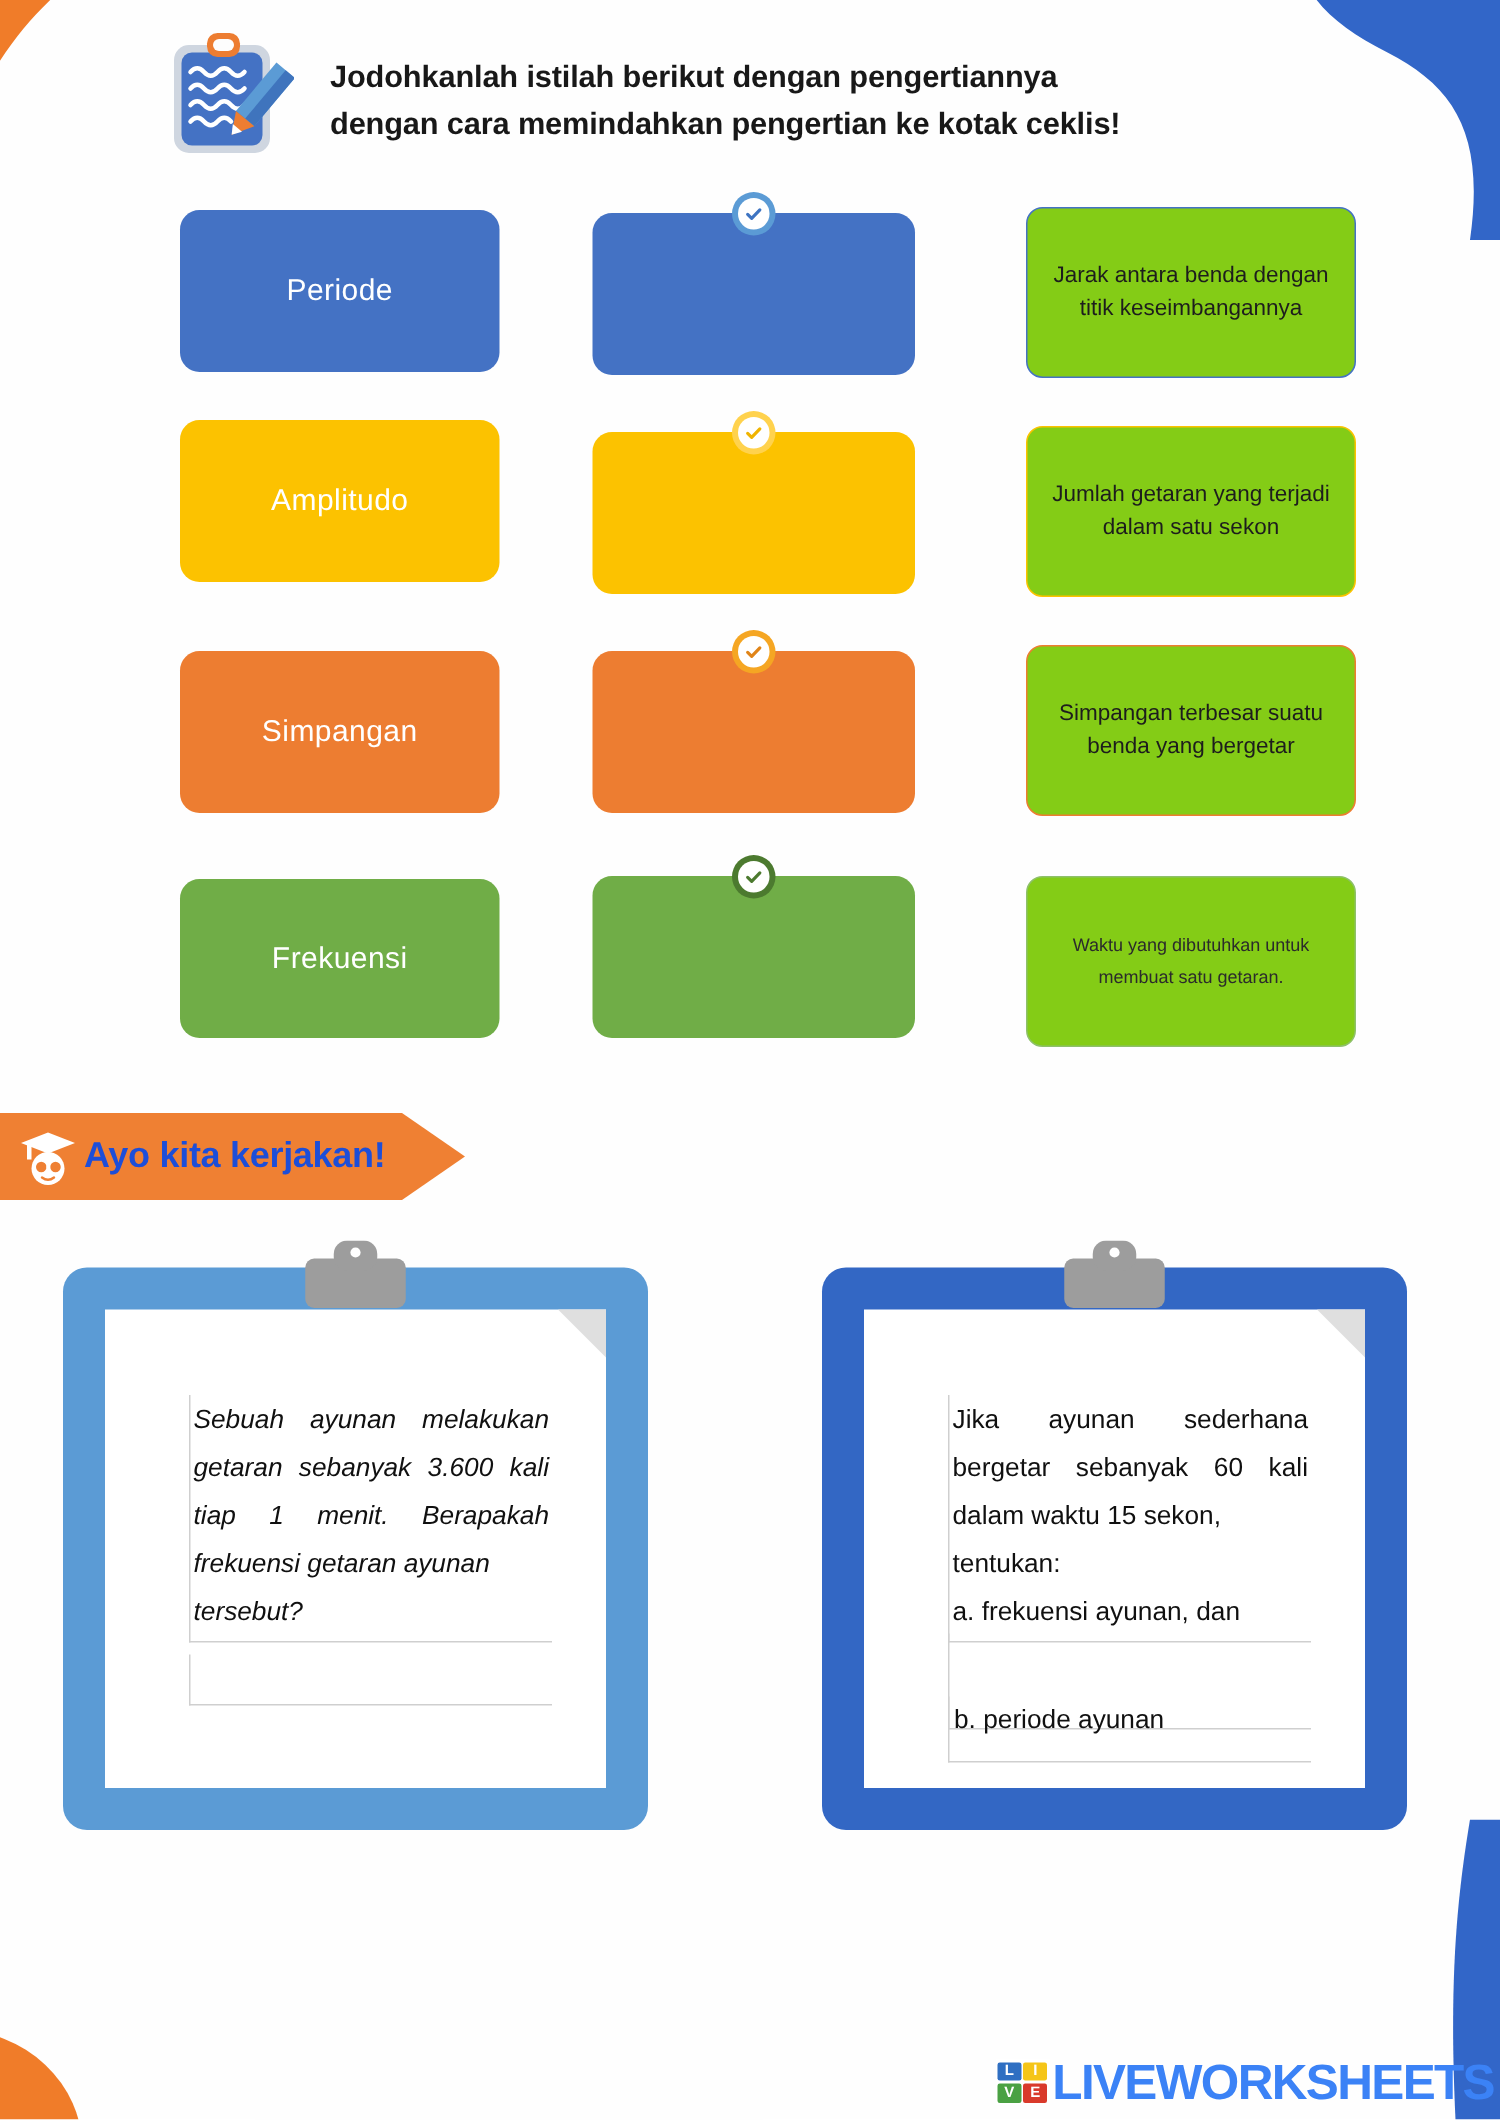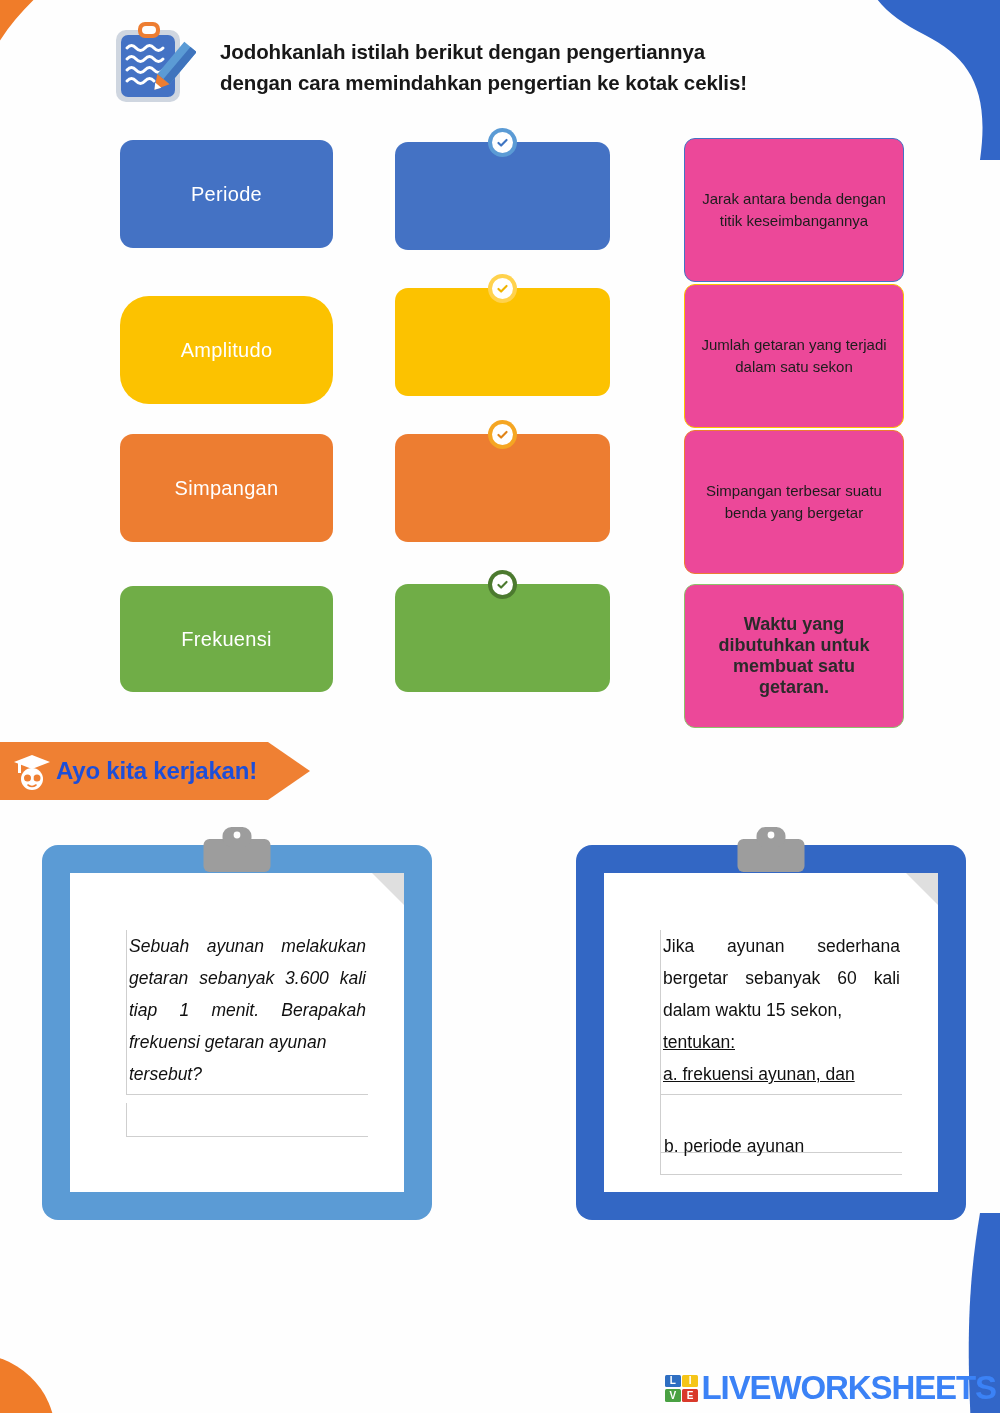--- a/index.html
+++ b/index.html
@@ -72,36 +72,36 @@
   }
   .check-badge .inner {
     width: 21px; height: 21px; border-radius: 50%;
     background: #ffffff;
     display: flex; align-items: center; justify-content: center;
   }
   .check-badge svg { width: 13px; height: 13px; display: block; }
 
   .def-box {
     position: absolute; left: 684px; top: 10px;
-    width: 220px; height: 144px;
+    width: 220px; height: 114px;
     border-radius: 11px;
-    background: #ec4899;
+    background: #84cc16;
     border: 1.6px solid #888;
     display: flex; align-items: center; justify-content: center;
     text-align: center;
     padding: 6px 14px;
     font-size: 15px;
     line-height: 22px;
     color: #1d1d1d;
   }
-  .def-box.thin { font-size: 18px; line-height: 21px; color: #2b2b2b; font-weight: bold; }
+  .def-box.thin { font-size: 12px; line-height: 21px; color: #2b2b2b; }
 
   
   .row-0 { top: 0; }
-  .row-1 .term-box { top: 22px; border-radius: 29px; }
+  .row-1 .term-box { top: 6px; }
   .row-2 .term-box { top: 14px; }
   .row-3 .term-box { top: 20px; height: 106px; }
   .row-3 .drop-box { top: 18px; }
   .row-3 .check-badge { top: 4px; }
   .row-3 .def-box { top: 18px; }
 
   
   .banner {
     position: absolute; left: 0; top: 742px;
     width: 310px; height: 58px;
@@ -118,41 +118,41 @@
     margin-left: 2px; letter-spacing: -0.2px;
   }
 
   
   .clip {
     position: absolute; top: 845px;
     width: 390px; height: 375px;
     border-radius: 16px;
   }
   .clip-left  { left: 42px;  background: #5b9bd5; font-style: italic; }
-  .clip-right { left: 576px; background: #3367c4; }
+  .clip-right { left: 548px; background: #3367c4; }
   .clip-paper {
     position: absolute; left: 28px; top: 28px; right: 28px; bottom: 28px;
     background: #ffffff;
   }
   .clip-top {
     position: absolute; top: -18px; left: 50%; transform: translateX(-50%);
     width: 95px; height: 50px;
   }
   .qtext {
     position: absolute;
     left: 56px; right: 36px; top: 57px;
     font-size: 17.5px;
     line-height: 32px;
     color: #101010;
     text-align: justify;
     border-bottom: 1px solid #cfcfcf;
     border-left: 1px solid #cfcfcf;
     padding: 0 2px 4px 2px;
   }
-  .qtext .nojust { text-align: left; text-decoration: underline; }
+  .qtext .nojust { text-align: left; }
   .qtext .lastline { text-align: left; }
   .fold {
     position: absolute; right: 0; top: 0;
     width: 0; height: 0;
     border-top: 32px solid #dfdfdf;
     border-left: 32px solid transparent;
   }
   .ans-line {
     position: absolute;
     left: 56px; right: 36px;

